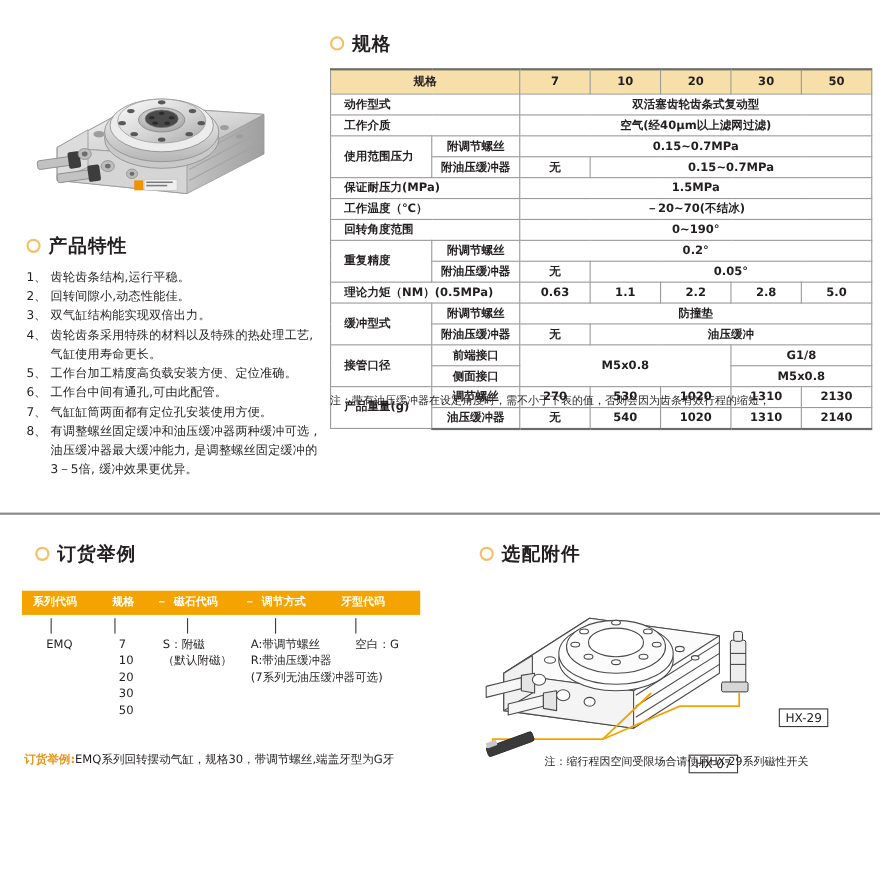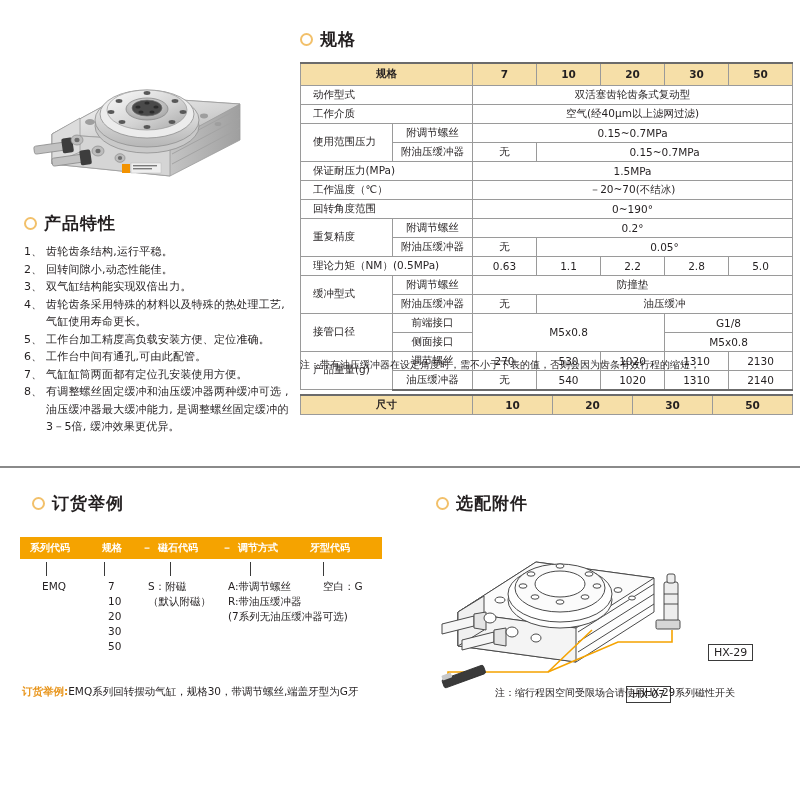--- a/index.html
+++ b/index.html
@@ -70,21 +70,21 @@
     left: 300px; top: 62px;
     width: 492px;
     border-collapse: collapse;
     font-size: 10.5px;
     table-layout: fixed;
   }
   table.spec td, table.spec th {
     border: 1px solid #9a9a9a;
     padding: 2px 4px;
     text-align: center;
-    font-weight: normal;
+    font-weight: bold;
     height: 15px;
     box-sizing: border-box;
     background: #ffffff;
   }
   table.spec .hdr {
     background: #f6dfa8;
     font-weight: bold;
     height: 22px;
   }
   table.spec .lbl {
@@ -476,27 +476,20 @@
 
 <table class="angle">
   <colgroup>
     <col style="width:172px">
       <col style="width:80px">
       <col style="width:80px">
       <col style="width:80px">
       <col style="width:80px">
   </colgroup>
   <tbody>
-    <tr>
-      <td class="hdr top-b">尺寸</td>
-      <td class="hdr top-b">10</td>
-      <td class="hdr top-b">20</td>
-      <td class="hdr top-b">30</td>
-      <td class="hdr top-b">50</td>
-    </tr>
   </tbody>
 </table>
 
 <div id="divider"></div>
 
 <div class="sec-head" id="order-head">
   <span class="sec-marker"></span>
   <span class="sec-title">订货举例</span>
 </div>
 

